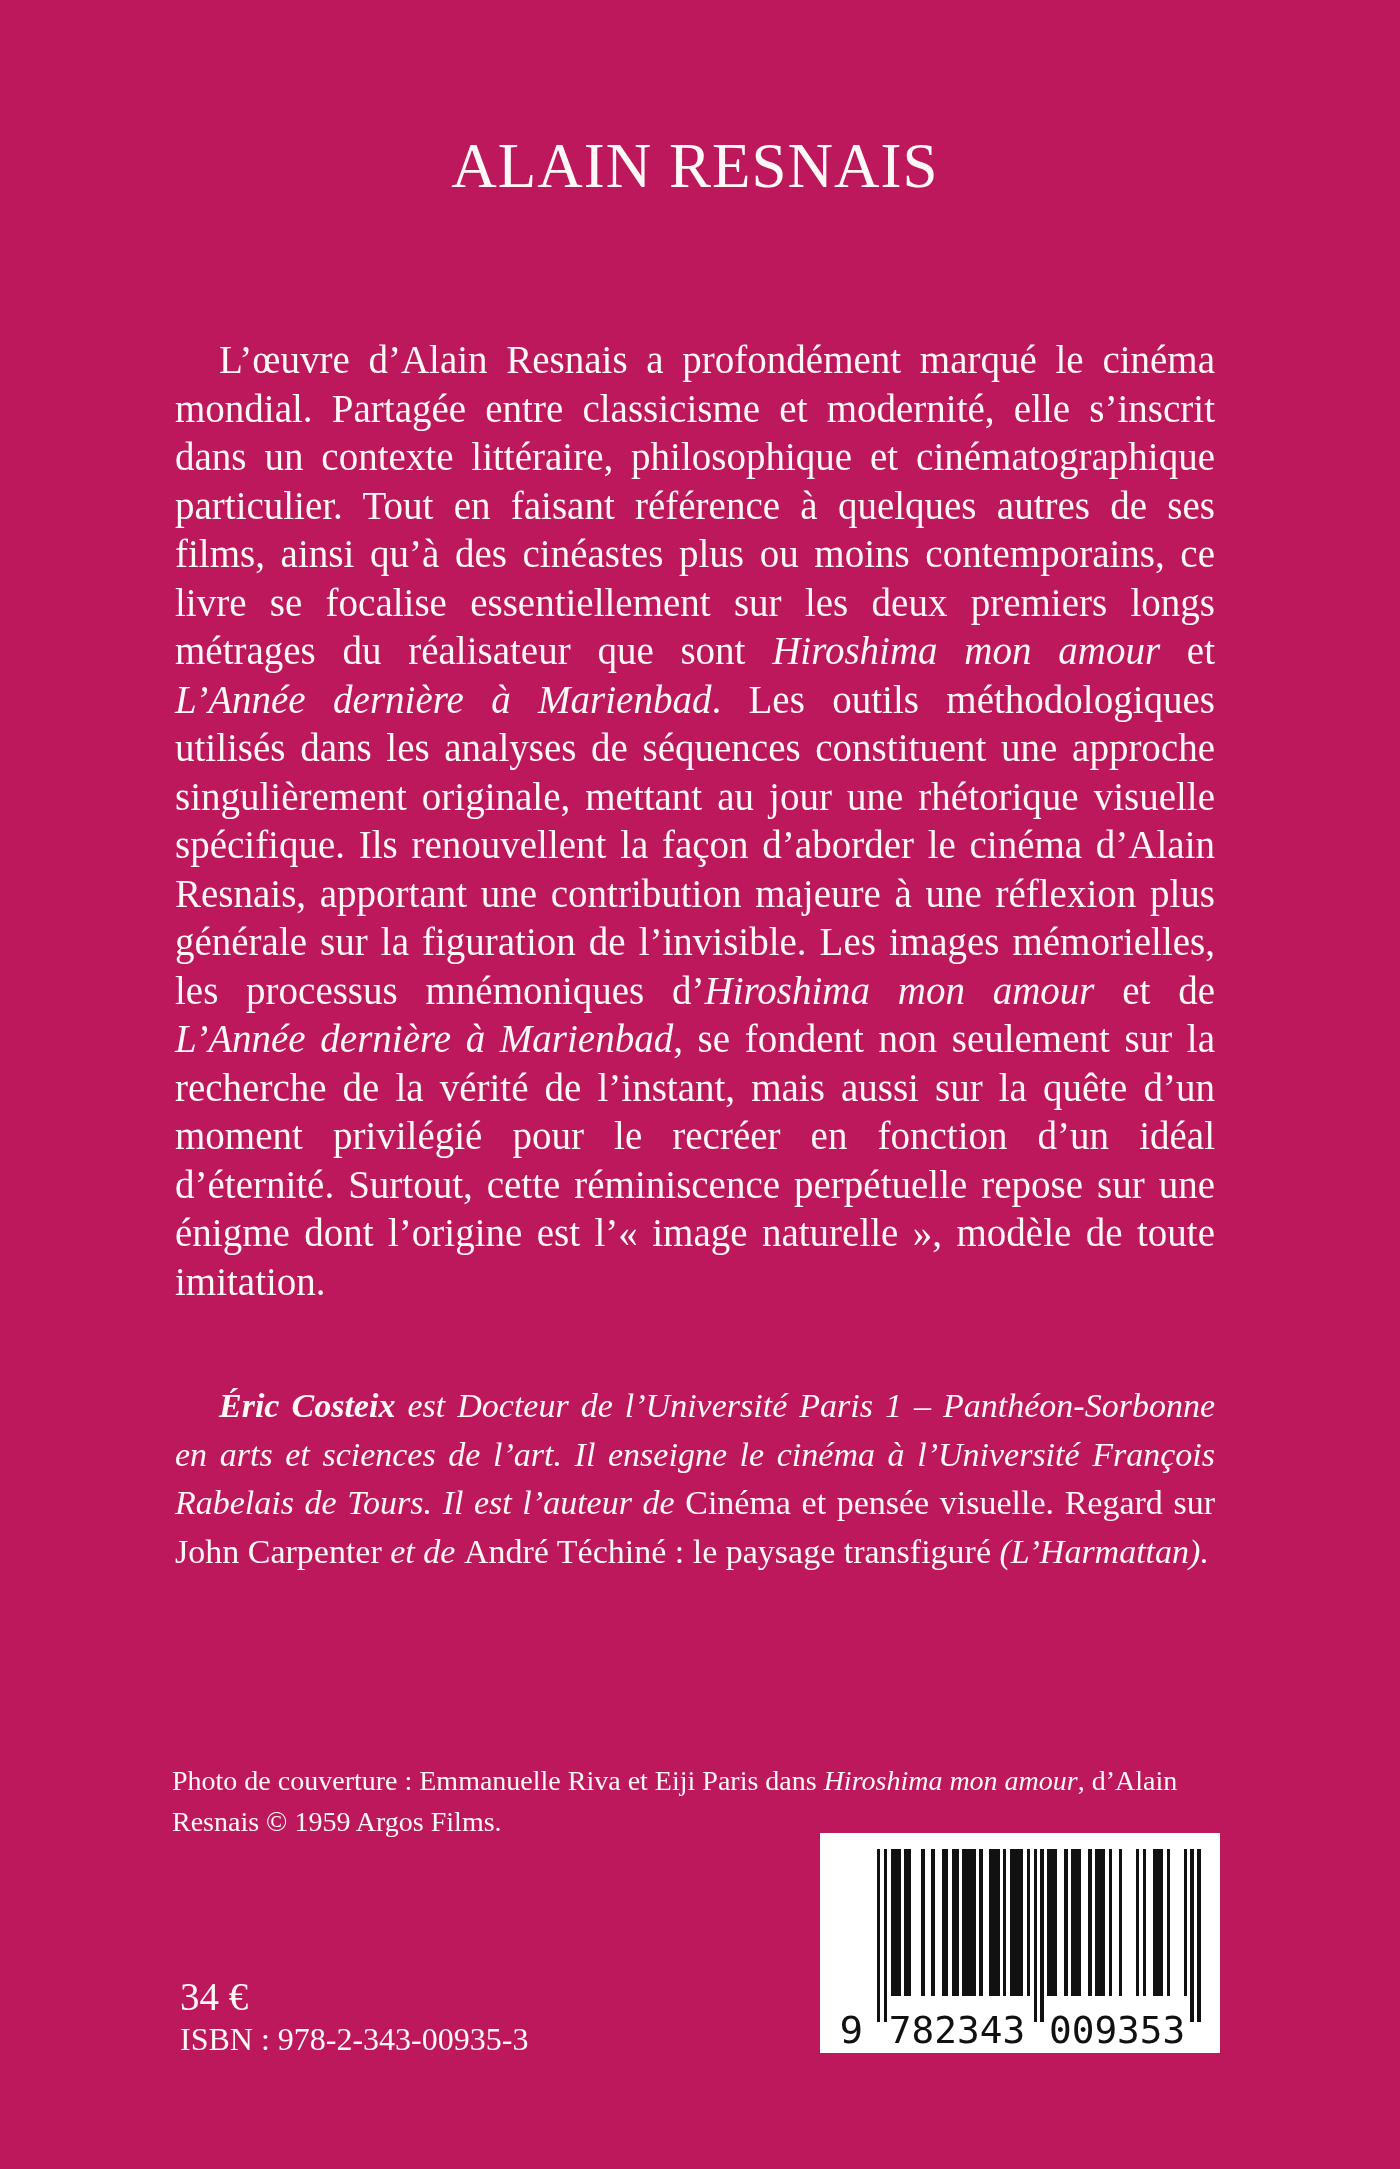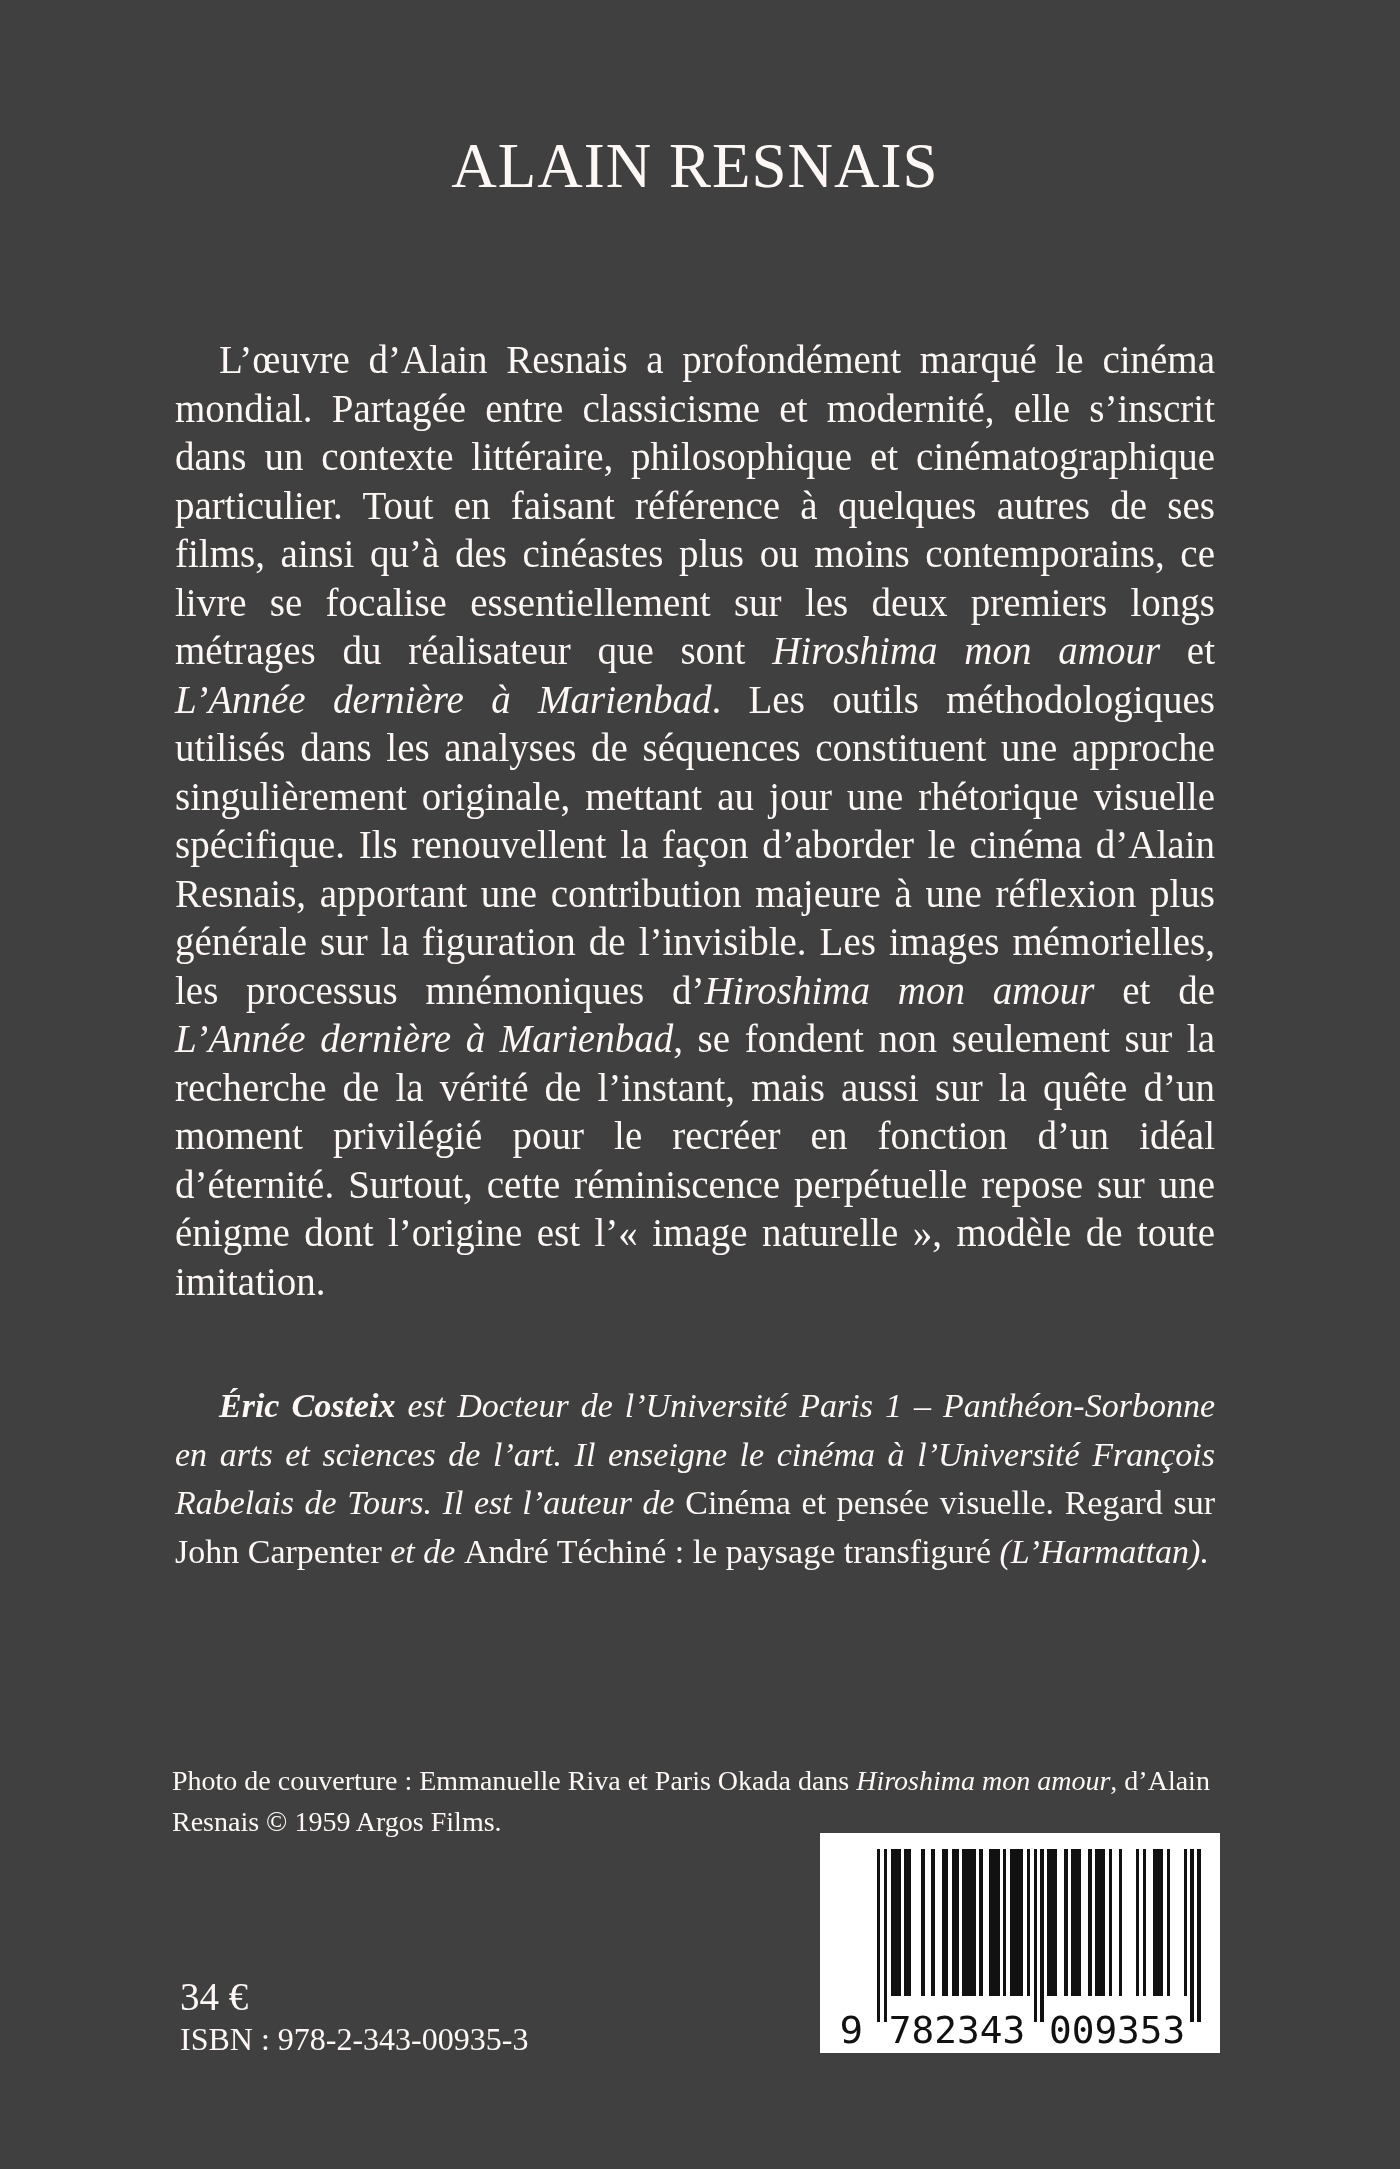--- a/index.html
+++ b/index.html
@@ -1,18 +1,18 @@
 <!DOCTYPE html>
 <html><head>
 <meta charset="utf-8">
 <style>
   html,body { margin:0; padding:0; background:#222; }
   .cover {
     position:relative; width:1400px; height:2169px; margin:0 auto;
-    background:#404040; color:#fdf8f5; overflow:hidden;
+    background:#be185d; color:#fdf8f5; overflow:hidden;
     font-family:"Liberation Serif", serif;
   }
   .hdr { position:absolute; left:175px; top:130px; width:1040px; text-align:center; }
   .title { font-size:63px; letter-spacing:1px; font-weight:normal; margin:0; white-space:nowrap; }
   .subtitle { font-size:46px; font-weight:normal; margin:20px 0 0; white-space:nowrap; }
 
   .synopsis {
     position:absolute; left:175px; top:336px; width:1040px;
     font-size:39px; line-height:48.5px; text-align:justify; text-indent:44px; margin:0;
   }
@@ -44,21 +44,21 @@
 <div class="cover">
 
   <header class="hdr">
     <h1 class="title">ALAIN RESNAIS</h1>
   </header>
 
   <p class="synopsis"><span>L’œuvre d’Alain Resnais a profondément marqué le cinéma mondial. Partagée entre classicisme et modernité, elle s’inscrit dans un contexte littéraire, philosophique et cinématographique particulier. Tout en faisant référence à quelques autres de ses films, ainsi qu’à des cinéastes plus ou moins contemporains, ce livre se focalise essentiellement sur les deux premiers longs métrages du réalisateur que sont </span><span class="it">Hiroshima mon amour</span><span> et </span><span class="it">L’Année dernière à Marienbad</span><span>. Les outils méthodologiques utilisés dans les analyses de séquences constituent une approche singulièrement originale, mettant au jour une rhétorique visuelle spécifique. Ils renouvellent la façon d’aborder le cinéma d’Alain Resnais, apportant une contribution majeure à une réflexion plus générale sur la figuration de l’invisible. Les images mémorielles, les processus mnémoniques d’</span><span class="it">Hiroshima mon amour</span><span> et de </span><span class="it">L’Année dernière à Marienbad</span><span>, se fondent non seulement sur la recherche de la vérité de l’instant, mais aussi sur la quête d’un moment privilégié pour le recréer en fonction d’un idéal d’éternité. Surtout, cette réminiscence perpétuelle repose sur une énigme dont l’origine est l’« image naturelle », modèle de toute imitation.</span></p>
 
   <p class="bio"><span class="bd">Éric Costeix</span><span> est Docteur de l’Université Paris 1 – Panthéon-Sorbonne en arts et sciences de l’art. Il enseigne le cinéma à l’Université François Rabelais de Tours. Il est l’auteur de </span><span class="rm">Cinéma et pensée visuelle. Regard sur John Carpenter</span><span> et de </span><span class="rm">André Téchiné : le paysage transfiguré</span><span> (L’Harmattan).</span></p>
 
-  <p class="credit"><span>Photo de couverture : Emmanuelle Riva et Paris Okada dans </span><span class="it">Hiroshima mon amour</span><span>, d’Alain Resnais © 1959 Argos Films.</span></p>
+  <p class="credit"><span>Photo de couverture : Emmanuelle Riva et Eiji Paris dans </span><span class="it">Hiroshima mon amour</span><span>, d’Alain Resnais © 1959 Argos Films.</span></p>
 
   <div class="price">34 €</div>
   <div class="isbn">ISBN : 978-2-343-00935-3</div>
 
   <div class="barcode-box">
     <svg id="barcode-svg" viewBox="-12 0 108 61" preserveAspectRatio="none" xmlns="http://www.w3.org/2000/svg">
         <rect x="0" y="0" width="1" height="53" fill="#111111" shape-rendering="crispEdges"></rect>
         <rect x="2" y="0" width="1" height="53" fill="#111111" shape-rendering="crispEdges"></rect>
         <rect x="4" y="0" width="1" height="45" fill="#111111" shape-rendering="crispEdges"></rect>
         <rect x="5" y="0" width="1" height="45" fill="#111111" shape-rendering="crispEdges"></rect>

